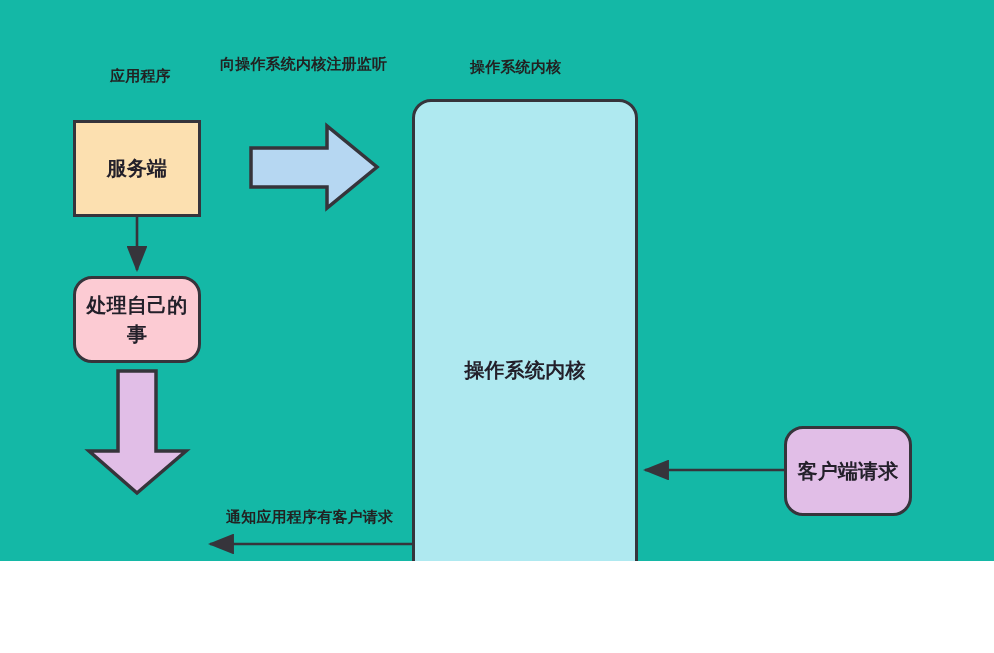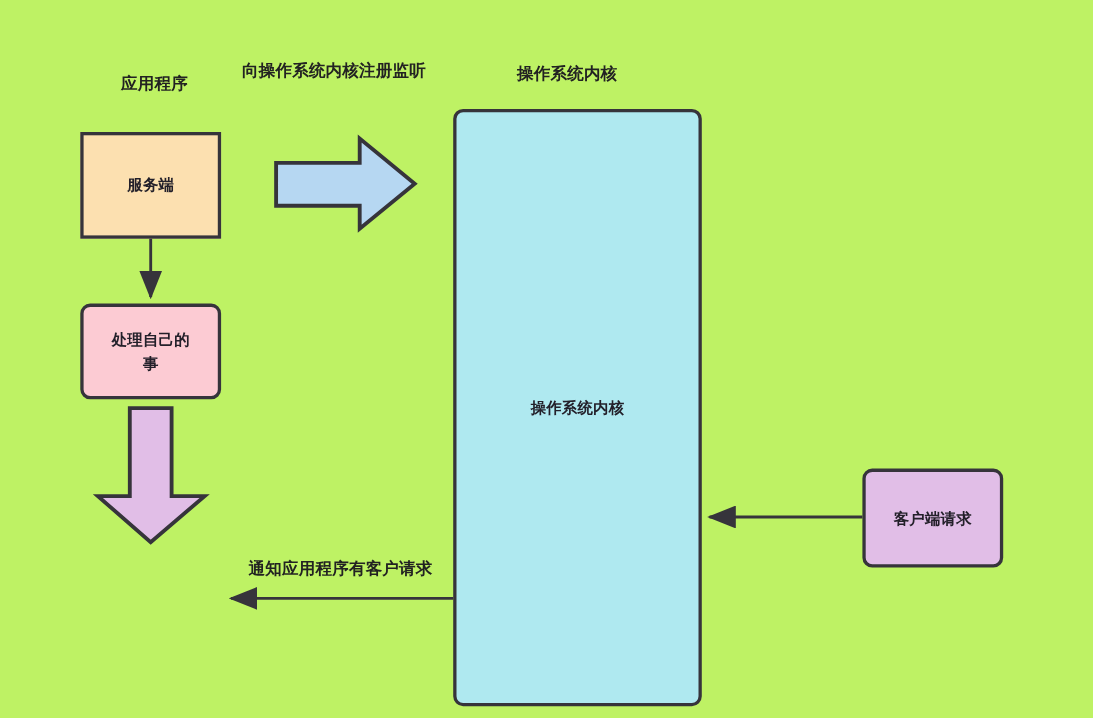--- a/index.html
+++ b/index.html
@@ -6,47 +6,47 @@
     margin: 0;
     padding: 0;
     background: #ffffff;
   }
   body {
     font-family: "Liberation Sans", "DejaVu Sans", sans-serif;
   }
   #canvas {
     position: relative;
     width: 994px;
-    height: 653px;
-    background: #bef264;
+    height: 561px;
+    background: #14b8a6;
     overflow: hidden;
   }
   .label {
     position: absolute;
     font-weight: bold;
     font-size: 15px;
     color: #222222;
     white-space: nowrap;
     letter-spacing: 0.2px;
   }
   .node {
     position: absolute;
     box-sizing: border-box;
     border: 3px solid #36343b;
     display: flex;
     align-items: center;
     justify-content: center;
     text-align: center;
     font-weight: bold;
-    font-size: 14px;
+    font-size: 20px;
     color: #23202a;
     line-height: 1.45;
     letter-spacing: 0.2px;
   }
-  .node.rounded { border-radius: 9px; }
+  .node.rounded { border-radius: 19px; }
   .node.sharp { border-radius: 0; }
   svg.overlay {
     position: absolute;
     left: 0;
     top: 0;
     width: 994px;
     height: 653px;
     pointer-events: none;
   }
 </style>

